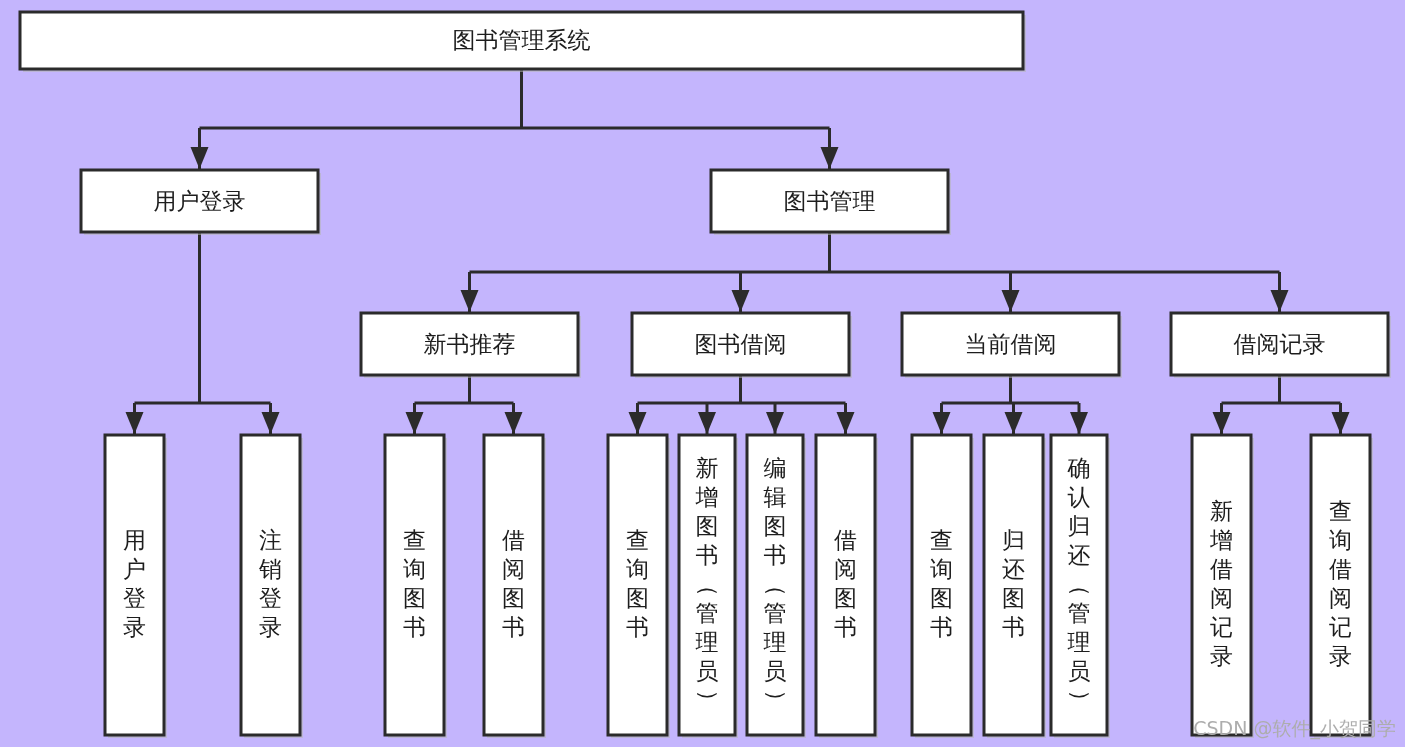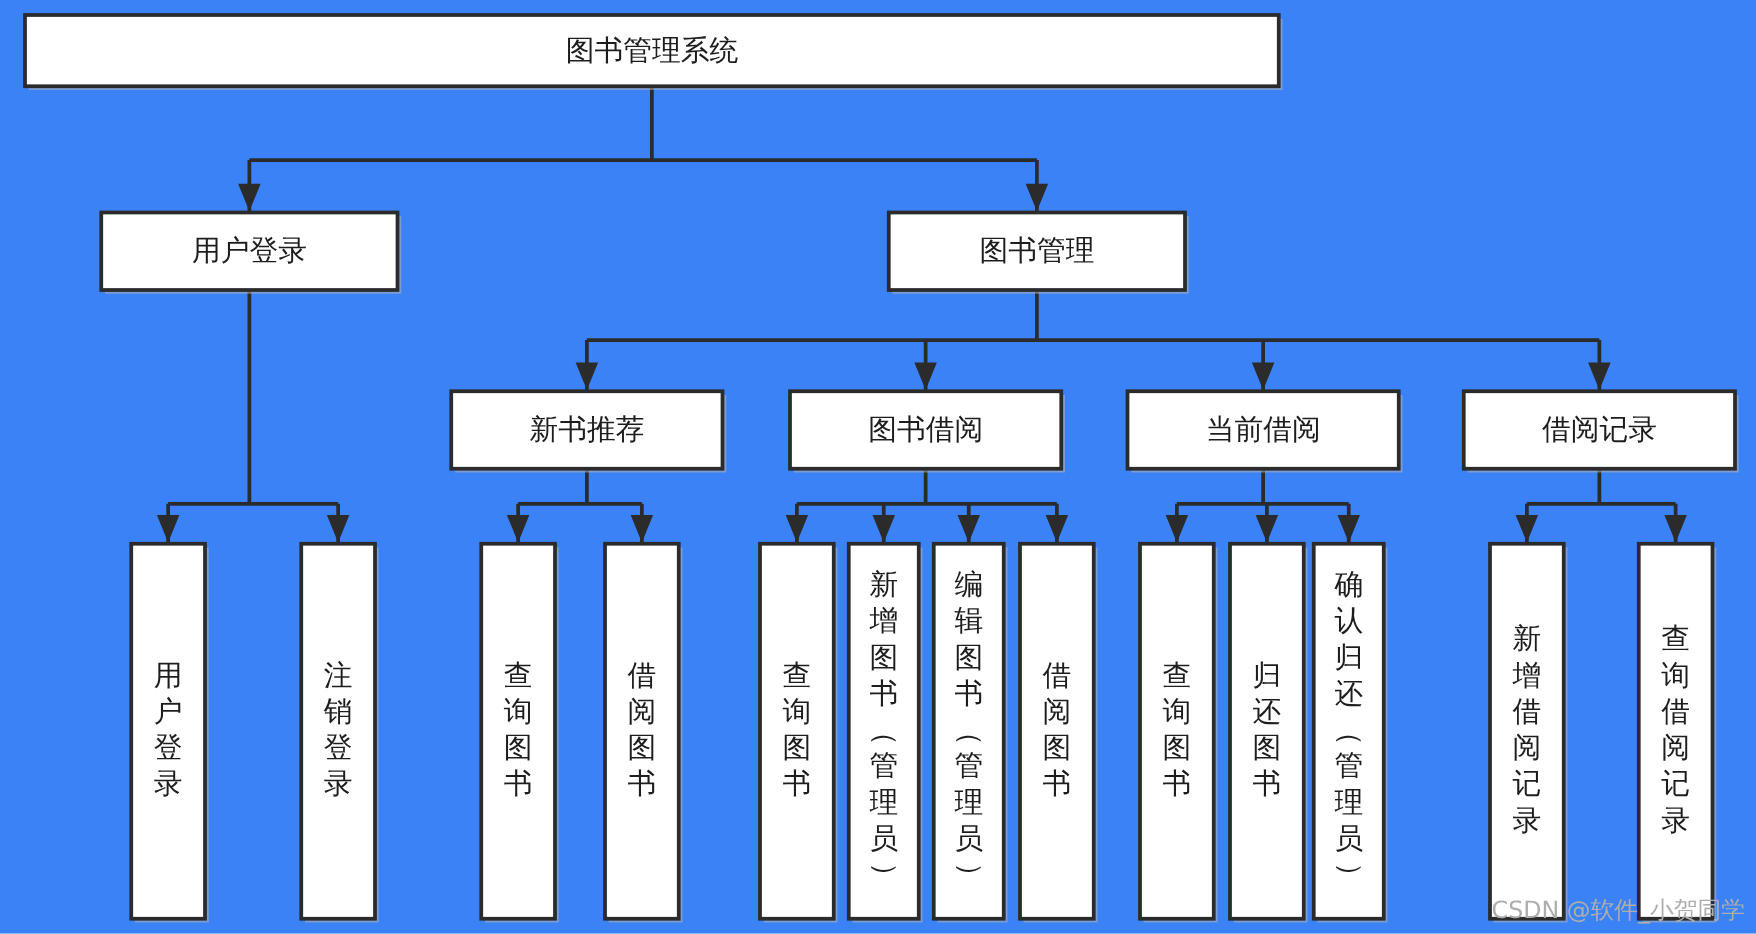--- a/index.html
+++ b/index.html
@@ -8,21 +8,21 @@
     padding: 0;
     background: #ffffff;
   }
   body {
     font-family: "DejaVu Sans", "Liberation Sans", sans-serif;
   }
   #diagram-root {
     position: relative;
     width: 1405px;
     height: 747px;
-    background: #3b82f6;
+    background: #c4b5fd;
     overflow: hidden;
   }
   svg#tree-svg {
     position: absolute;
     left: 0;
     top: 0;
     width: 1405px;
     height: 747px;
     display: block;
   }

